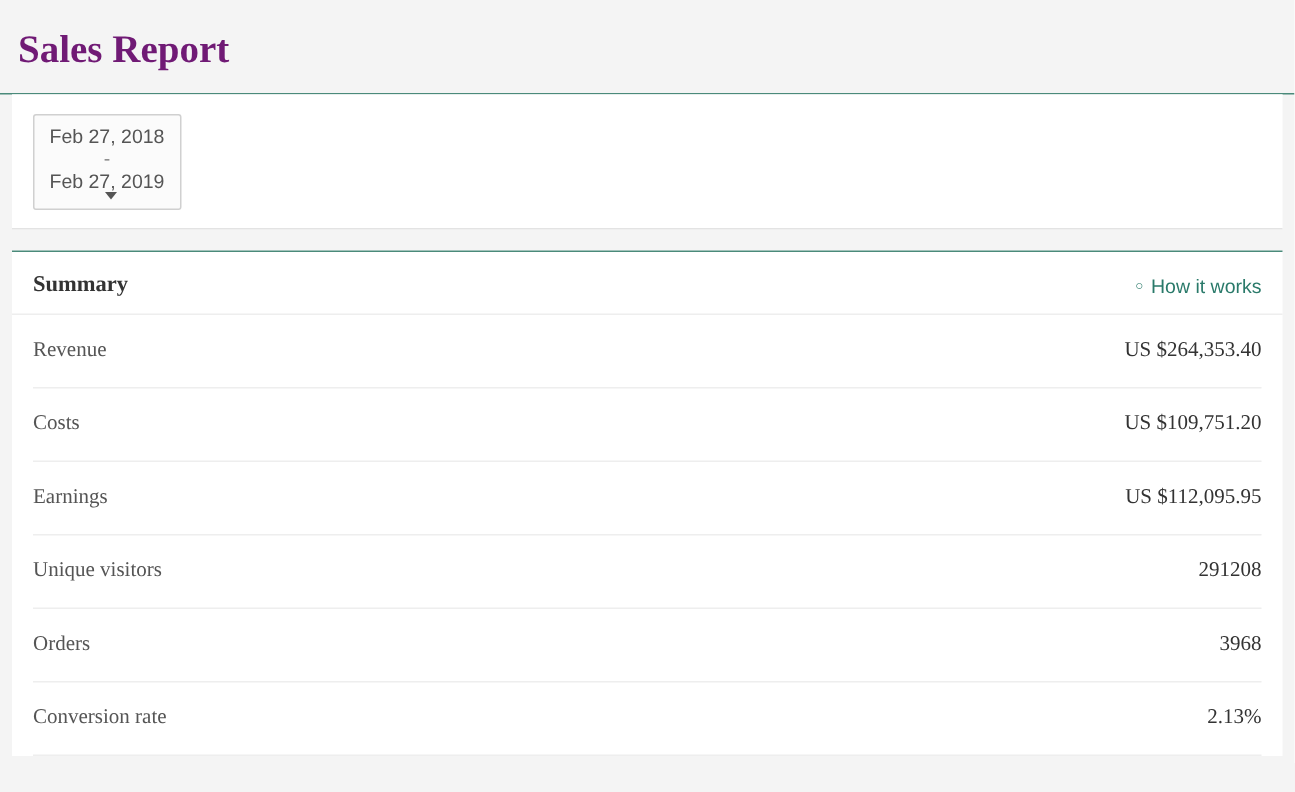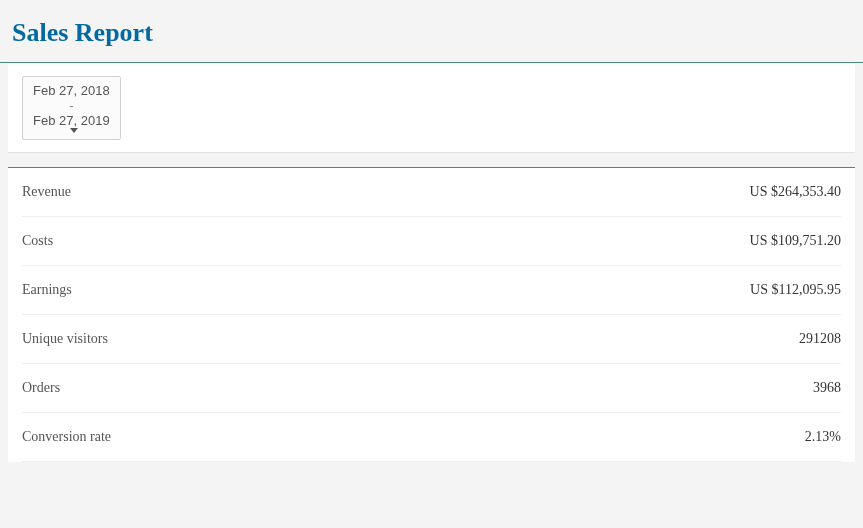--- a/index.html
+++ b/index.html
@@ -11,21 +11,21 @@
       overflow: hidden;
     }
     .page-header {
       padding: 18px 12px 14px 12px;
       border-bottom: 1px solid #4a8a7a;
     }
     .page-title {
       font-family: Georgia, serif;
       font-size: 26px;
       font-weight: bold;
-      color: #0369a1;
+      color: #701a75;
     }
     .filter-bar {
       background: #fff;
       border-top: 1px solid #fff;
       border-bottom: 1px solid #e3e3e3;
       padding: 12px 14px;
       margin: 0 8px;
     }
     .date-range-btn {
       display: inline-flex;
@@ -107,20 +107,27 @@
   <button class="date-range-btn">
     <span>Feb 27, 2018</span>
     <span class="date-sep">-</span>
     <span>Feb 27, 2019</span>
     <span class="caret"></span>
   </button>
 </div>
 
 <div class="content">
   <div class="panel">
+    <div class="panel-header">
+      <div class="panel-title">Summary</div>
+      <a class="how-it-works">
+        <span class="bullet">○</span>
+        <span>How it works</span>
+      </a>
+    </div>
     <div class="summary-list">
       <div class="summary-row">
         <span class="label">Revenue</span>
         <span class="value">US $264,353.40</span>
       </div>
       <div class="summary-row">
         <span class="label">Costs</span>
         <span class="value">US $109,751.20</span>
       </div>
       <div class="summary-row">

